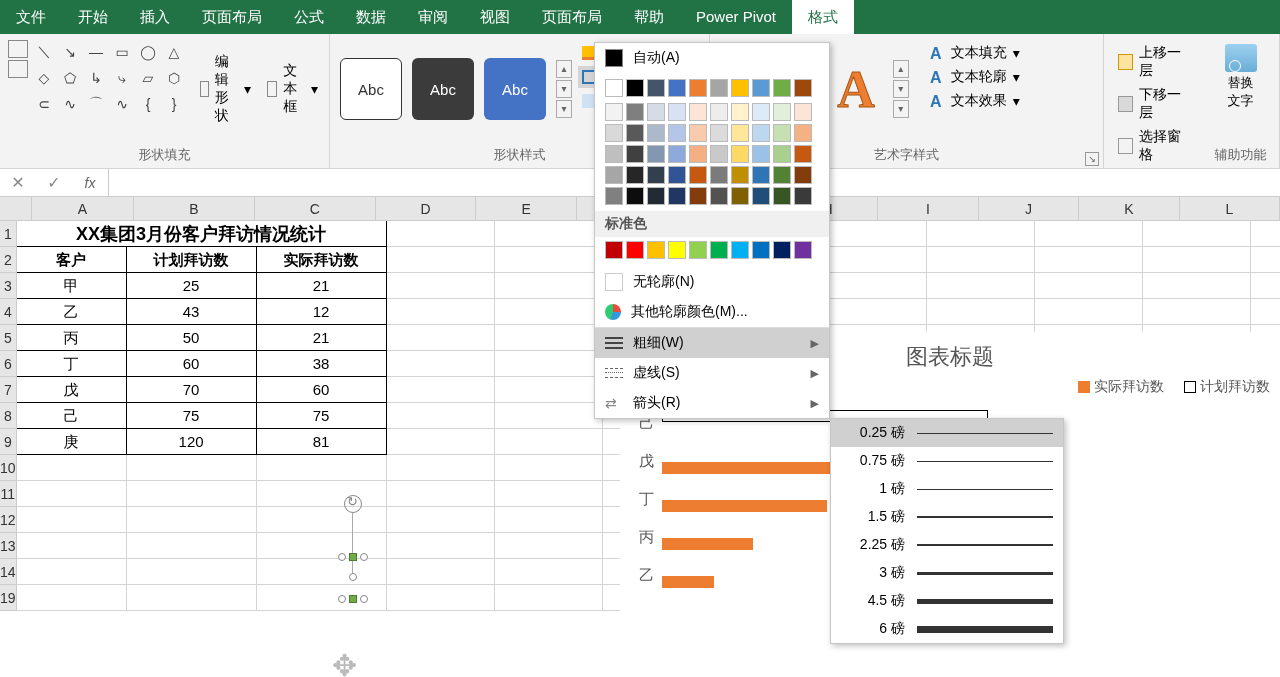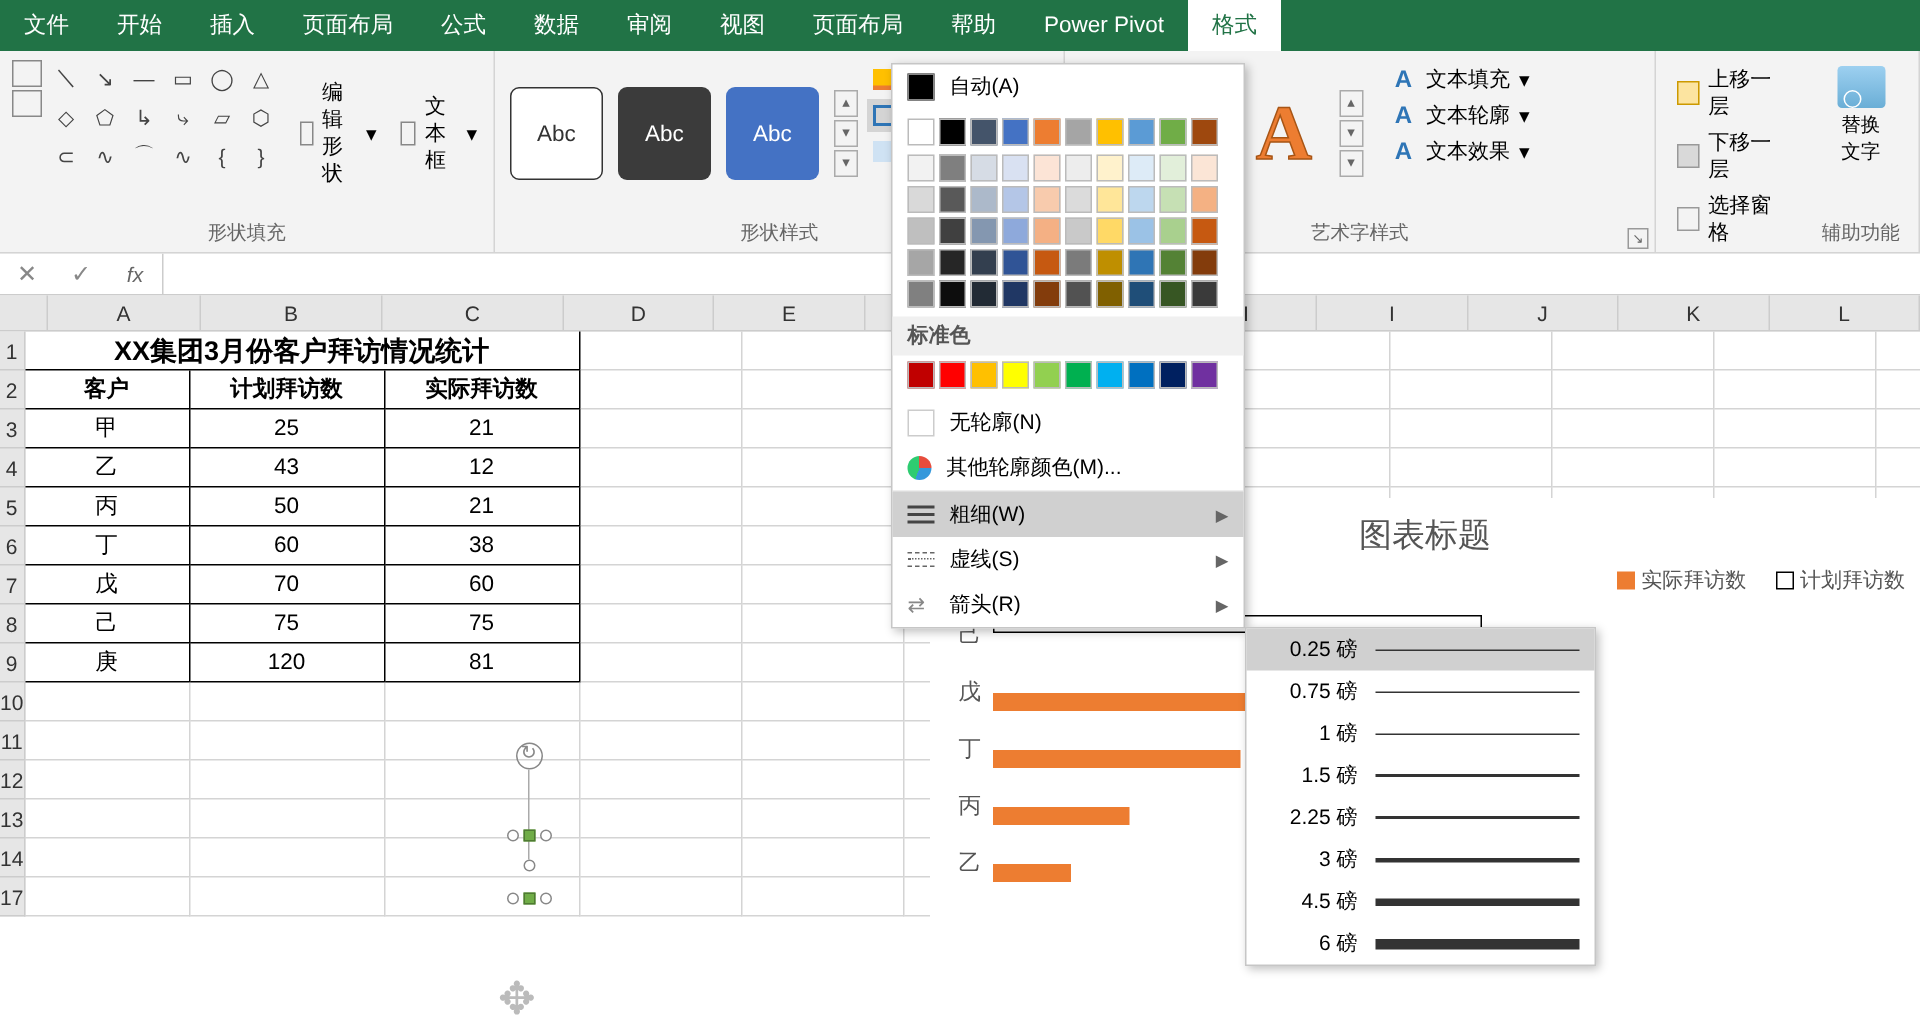--- a/index.html
+++ b/index.html
@@ -292,21 +292,21 @@
         <div class="rh">5</div>
         <div class="rh">6</div>
         <div class="rh">7</div>
         <div class="rh">8</div>
         <div class="rh">9</div>
         <div class="rh">10</div>
         <div class="rh">11</div>
         <div class="rh">12</div>
         <div class="rh">13</div>
         <div class="rh">14</div>
-        <div class="rh">17</div>
+        <div class="rh">19</div>
       </div>
     <div class="cells" id="cells">
         <div class="cellrow">
           <div class="cell b title" style="width: 370px;">XX集团3月份客户拜访情况统计</div>
           <div class="cell" style="width: 108px;"></div>
           <div class="cell" style="width: 108px;"></div>
           <div class="cell" style="width: 108px;"></div>
           <div class="cell" style="width: 108px;"></div>
           <div class="cell" style="width: 108px;"></div>
           <div class="cell" style="width: 108px;"></div>

